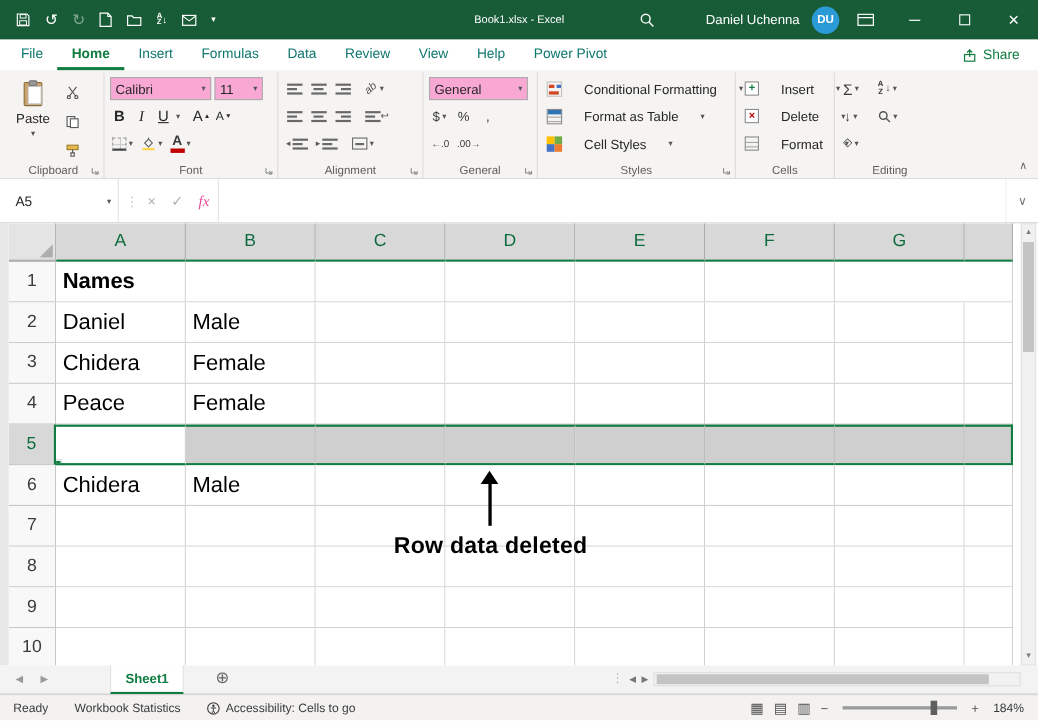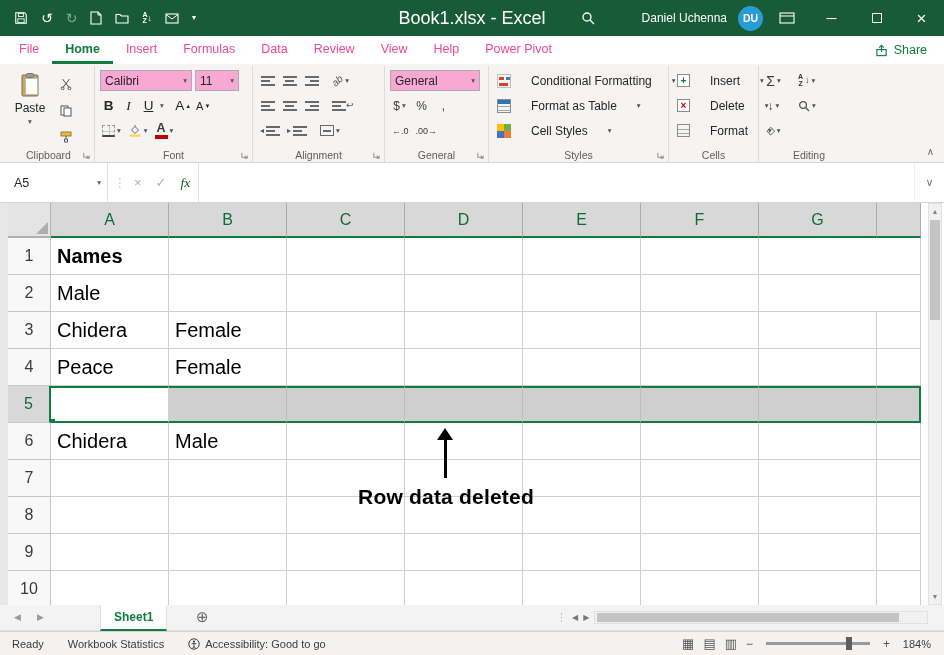--- a/index.html
+++ b/index.html
@@ -10,33 +10,33 @@
 
 
 .titlebar{position:absolute;left:0;top:0;right:0;height:36px;background:var(--titlebar,#185C37);display:flex;align-items:center;color:#fff}
 .qat{display:flex;align-items:center;gap:13px;padding-left:14px}
 .qi{display:flex;align-items:center;line-height:1;font-size:14px;color:#fff}
 .qi.dim{opacity:.45}
 .qat .dd{font-size:8px;color:#fff}
 .azmini{display:flex;flex-direction:column;font-size:7px;line-height:6.5px;font-weight:700;font-style:normal}
 .azmini i{font-style:normal}
 .azdn{font-size:9px;line-height:1}
-.tb-title{position:absolute;left:50%;transform:translateX(-50%);font-size:18px;white-space:nowrap}
+.tb-title{position:absolute;left:50%;transform:translateX(-50%);font-size:10px;white-space:nowrap}
 .tb-search{position:absolute;left:581px;top:11px}
 .tb-right{margin-left:auto;display:flex;align-items:center;height:100%}
 .tb-user{font-size:12px;margin-right:11px;white-space:nowrap}
 .avatar{width:25px;height:25px;border-radius:50%;background:var(--avatar,#2B9BD7);display:flex;align-items:center;justify-content:center;font-size:10.5px;font-weight:700;margin-right:16px}
 .tb-ribbonopt{margin-right:14px;display:flex}
 .winbtn{width:45px;height:36px;display:flex;align-items:center;justify-content:center;font-size:14px;line-height:1}
 .maxbox{width:10px;height:10px;border:1px solid #fff;display:inline-block}
 
 
 .tabrow{position:absolute;left:0;top:36px;right:0;height:28px;background:#fff;display:flex;align-items:stretch}
 #tabs-container{display:flex;align-items:stretch;padding-left:6px}
-.rtab{padding:0 13px;display:flex;align-items:center;font-size:12.5px;color:#ec4899;border-bottom:3px solid transparent}
+.rtab{padding:0 13px;display:flex;align-items:center;font-size:12.5px;color:#0f766e;border-bottom:3px solid transparent}
 .rtab.active{color:var(--accent,#107C41);font-weight:700;border-bottom-color:var(--accent,#107C41)}
 .share-btn{margin-left:auto;display:flex;align-items:center;gap:6px;padding:0 17px;color:var(--accent,#107C41);font-size:12.5px}
 
 
 .ribbon{position:absolute;left:0;top:64px;right:0;height:99px;background:#F5F4F2;border-bottom:1px solid #D8D6D4;display:flex;align-items:stretch;padding:2px 0 0 3px}
 .rgroup{position:relative;border-right:1px solid #DEDCDA;padding:2px 4px 15px 5px;flex-shrink:0}
 .glabel{position:absolute;bottom:1px;left:0;right:0;text-align:center;font-size:10.5px;color:#605E5C}
 .launcher{position:absolute;right:3px;bottom:2px;opacity:.8}
 .rrow{display:flex;align-items:center;height:25px;gap:3px}
 .sb{min-width:19px;height:22px;display:flex;align-items:center;justify-content:center;gap:2px;font-size:12px;color:#3b3b3b;padding:0 2px}
@@ -82,21 +82,21 @@
 .azico i{font-style:normal}
 .collapse{position:absolute;right:10px;bottom:5px;color:#666;font-size:10px;line-height:1}
 
 
 .fbar{position:absolute;left:0;top:163px;right:0;height:40px;background:#fff;border-bottom:1px solid #D4D4D4;display:flex;align-items:stretch;padding-left:8px}
 .namebox{width:100px;display:flex;align-items:center;font-size:12.5px;color:#262626;border-right:1px solid #E1E1E1;padding:0 6px;gap:4px}
 .namebox .lbl{flex:1}
 .fsplit{display:flex;align-items:center;color:#c8c8c8;padding:0 6px;font-size:12px}
 .fxbtns{display:flex;align-items:center;gap:14px;padding:0 8px 0 2px;border-right:1px solid #E1E1E1}
 .fxbtns .gray{color:#b0b0b0;font-size:13px;line-height:1}
-.fx{font-family:"Liberation Serif",serif;font-style:italic;font-size:13.5px;color:#14532d}
+.fx{font-family:"Liberation Serif",serif;font-style:italic;font-size:13.5px;color:#ec4899}
 .finput{flex:1;background:#fff}
 .fexpand{width:30px;display:flex;align-items:center;justify-content:center;color:#777;font-size:11px;border-left:1px solid #F0F0F0}
 
 
 .left-gutter{position:absolute;left:0;top:203px;width:8px;height:402px;background:#E7E7E7}
 .sheet{position:absolute;left:8px;top:203px;width:913px;height:402px;background:#fff;overflow:hidden}
 .hdr-row{display:flex;height:35px}
 .corner{width:43px;flex-shrink:0;background:#E4E4E4;border-right:1px solid #B5B5B5;border-bottom:2px solid #B0B0B0;position:relative}
 .corner::after{content:"";position:absolute;right:2px;bottom:2px;border-left:12px solid transparent;border-bottom:12px solid #AEAEAE}
 .col-h{width:118px;flex-shrink:0;background:var(--header-tint,#D8D8D8);color:var(--accent-dark,#0E6B3C);font-size:16px;display:flex;align-items:center;justify-content:center;border-right:1px solid #ABABAB;border-bottom:2px solid var(--accent,#107C41)}
@@ -537,20 +537,21 @@
         <div class="cell bold">Names</div>
         <div class="cell"></div>
         <div class="cell"></div>
         <div class="cell"></div>
         <div class="cell"></div>
         <div class="cell"></div>
         <div class="cell filler"></div>
       </div>
       <div class="grow">
         <div class="row-h">2</div>
+        <div class="cell">Daniel</div>
         <div class="cell">Male</div>
         <div class="cell"></div>
         <div class="cell"></div>
         <div class="cell"></div>
         <div class="cell"></div>
         <div class="cell"></div>
         <div class="cell filler"></div>
       </div>
       <div class="grow">
         <div class="row-h">3</div>
@@ -677,21 +678,21 @@
   <span class="st-item">Ready</span>
   <span class="st-item">Workbook Statistics</span>
   <span class="st-item">
     <span>
       <svg width="12" height="12" viewBox="0 0 12 12">
           <circle cx="6" cy="6" r="5.2" fill="none" stroke="#3b3b3b"></circle>
           <circle cx="6" cy="3.6" r="1.1" fill="#3b3b3b"></circle>
           <path d="M3.6 5.6h4.8M6 5.6v2.6M6 8.2 4.6 10.4M6 8.2l1.4 2.2" fill="none" stroke="#3b3b3b" stroke-width="0.9"></path>
         </svg>
     </span>
-    <span>Accessibility: Good to go</span>
+    <span>Accessibility: Cells to go</span>
   </span>
   <div class="st-right">
     <span class="viewico">▦</span>
     <span class="viewico">▤</span>
     <span class="viewico">▥</span>
     <span class="zbtn">−</span>
     <span class="ztrack">
         <span class="zthumb"></span>
       </span>
     <span class="zbtn">+</span>

